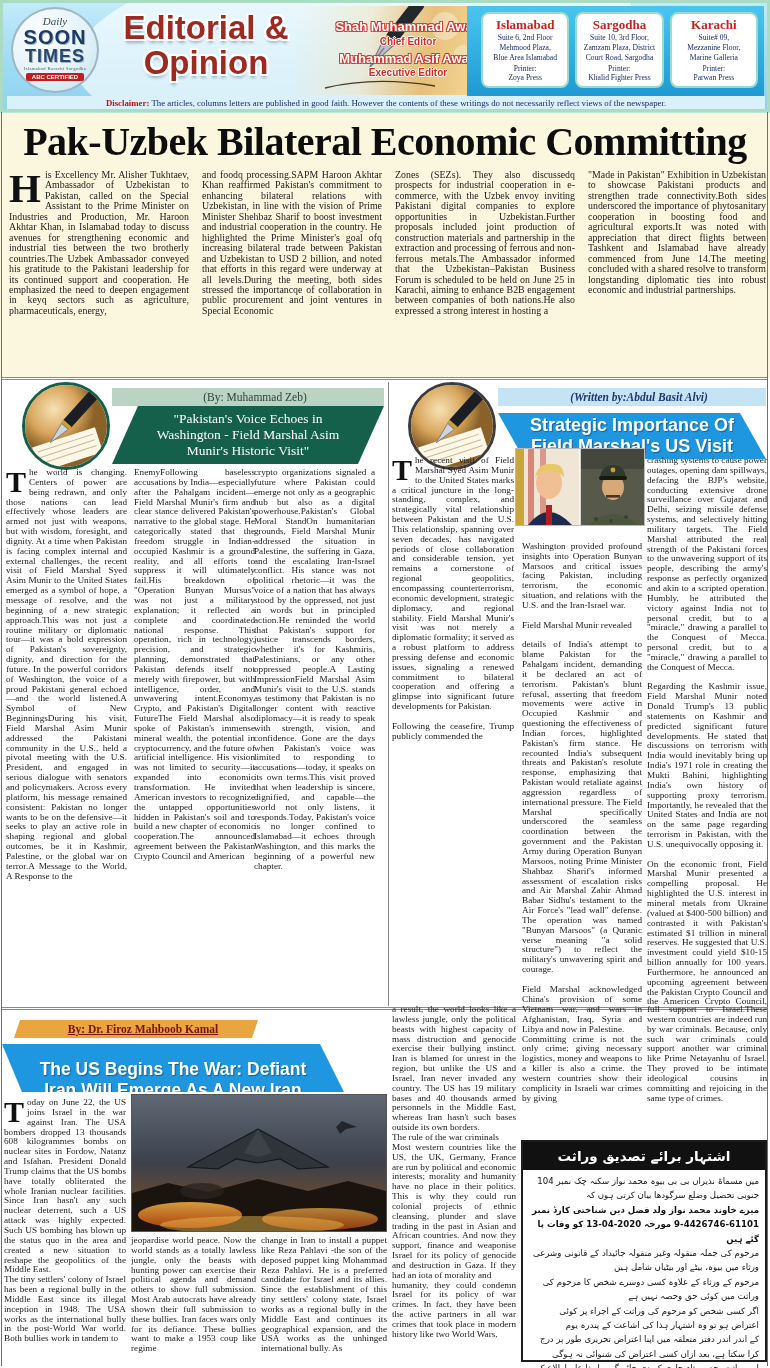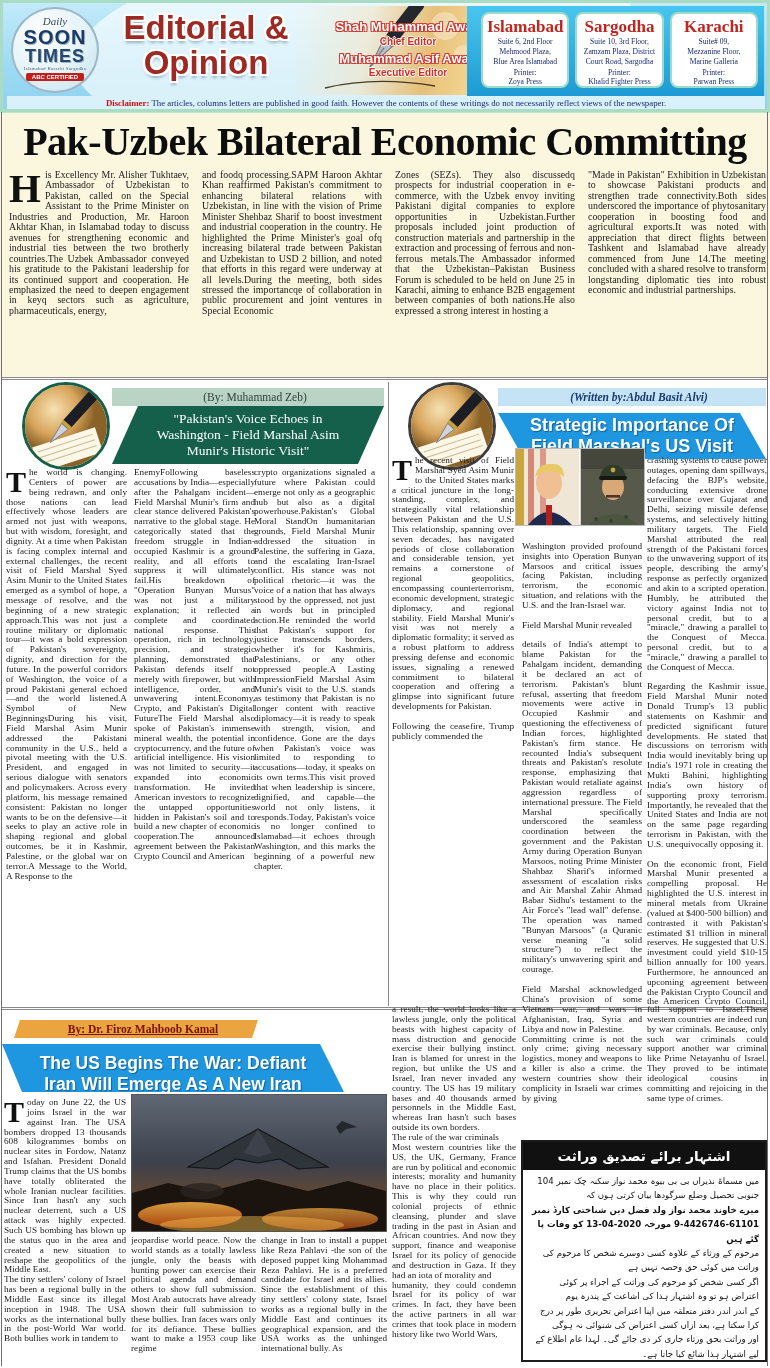--- a/index.html
+++ b/index.html
@@ -39,21 +39,21 @@
   .editors { left:330px; top:16px; width:150px; text-align:center; font-family:"Liberation Sans",sans-serif; }
   .ed-name { font-size:13px; font-weight:bold; color:#fff; line-height:1.2;
     text-shadow:-1px -1px 0 #cf3a30,1px -1px 0 #cf3a30,-1px 1px 0 #cf3a30,1px 1px 0 #cf3a30; }
   .ed-role { font-size:10px; font-weight:bold; color:#d92a1f; line-height:1.3;
     text-shadow:-1px 0 0 #fff,1px 0 0 #fff,0 1px 0 #fff,0 -1px 0 #fff; margin-bottom:3px; }
   .offices { right:3px; top:3px; width:297px; height:90px;
     background:linear-gradient(180deg,#49c6ef 0%,#1e9ad4 100%);
     display:flex; gap:6px; padding:6px 6px 8px 14px; }
   .office-box { flex:1; background:#fff; border:2px solid #9adbc9; border-radius:8px;
     text-align:center; padding:3px 2px; overflow:hidden; }
-  .office-city { font-size:17px; font-weight:bold; color:#c0251e; }
+  .office-city { font-size:13px; font-weight:bold; color:#c0251e; }
   .office-addr { font-size:7.6px; color:#1a2a70; line-height:1.3; white-space:pre-line; }
   .office-printer-label { font-size:7.6px; color:#1a2a70; margin-top:1px; }
   .office-printer { font-size:7.6px; color:#1a2a70; }
   .disclaimer { left:4px; top:93px; width:758px; height:15px; background:#d8f1fb;
     font-size:8.8px; color:#1a2a70; text-align:center; line-height:15px; }
   .disclaimer b { color:#cc0d0d; }
 
   
   .main-section { left:0; top:112px; width:770px; height:266px; background:#fbf7df; border-top:1px solid #bfe6d2; }
   .main-headline { left:0; top:118px; width:770px; text-align:center;
@@ -77,21 +77,21 @@
   .alvi-label { background:#c4e4f6; color:#1a3a6e; font-style:italic; font-weight:bold; }
   .banner { position:absolute; color:#fff; text-align:center; }
   .zeb-banner { background:#14604a; clip-path:polygon(26px 0,100% 0,calc(100% - 26px) 100%,0 100%);
     font-family:"Liberation Serif",serif; font-size:13.5px; line-height:15.8px; padding-top:5px; white-space:pre-line; }
   .alvi-banner { background:#1e96e0; clip-path:polygon(0 0,calc(100% - 26px) 0,100% 100%,26px 100%);
     font-family:"Liberation Sans",sans-serif; font-weight:bold; font-size:18px; line-height:21px; padding-top:2px;
     white-space:pre-line; text-shadow:1px 1px 1px rgba(0,0,0,.35); }
   .kamal-label { background:#eaa440; color:#7a1208; font-weight:bold; font-size:11.5px;
     clip-path:polygon(6px 0,100% 0,calc(100% - 6px) 100%,0 100%); }
   .kamal-banner { background:#1e96e0; clip-path:polygon(0 0,calc(100% - 24px) 0,100% 100%,20px 100%);
-    font-family:"Liberation Sans",sans-serif; font-weight:bold; font-size:17.5px; line-height:21px; padding-top:9px;
+    font-family:"Liberation Sans",sans-serif; font-weight:bold; font-size:17.5px; line-height:21px; padding-top:15px;
     white-space:pre-line; text-shadow:1px 1px 1px rgba(0,0,0,.35); }
 
   .mid-col { font-size:9.2px; line-height:9.85px; color:#1b1b1b; }
 
   .photo-frame { position:absolute; overflow:hidden; border:1px solid #bbb; }
 
   
   .urdu-box { left:521px; top:1140px; width:246px; height:222px; border:2px solid #1c1c1c; background:#fff; }
   .urdu-header { height:28px; background:#111; color:#fff; text-align:center;
     font-family:"DejaVu Sans",sans-serif; font-size:13.5px; line-height:28px; font-weight:bold; direction:rtl; }
@@ -360,19 +360,20 @@
 </div>
 <div class="abs col mid-col" style="left:647px;top:1005px;width:120px;height:132px;">
   <span>full support to Israel.These western countries are indeed run by war criminals. Because, only such war criminals could support another war criminal like Prime Netayanhu of Israel. They proved to be intimate ideological cousins in committing and rejoicing in the same type of crimes.</span>
 </div>
 
 <div class="abs urdu-box">
   <div class="urdu-header">اشتہار برائے تصدیق وراثت</div>
   <div class="urdu-body">
     <div>میں مسماۃ نذیراں بی بی بیوہ محمد نواز سکنہ چک نمبر 104 جنوبی تحصیل وضلع سرگودھا بیان کرتی ہوں کہ</div>
     <div class="urdu-bold">میرے خاوند محمد نواز ولد فضل دین شناختی کارڈ نمبر 61101-4426746-9 مورخہ 2020-04-13 کو وفات پا گئے ہیں</div>
+    <div>مرحوم کی جملہ منقولہ وغیر منقولہ جائیداد کے قانونی وشرعی ورثاء میں بیوہ، بیٹے اور بیٹیاں شامل ہیں</div>
     <div>مرحوم کے ورثاء کے علاوہ کسی دوسرے شخص کا مرحوم کی وراثت میں کوئی حق وحصہ نہیں ہے</div>
     <div>اگر کسی شخص کو مرحوم کی وراثت کے اجراء پر کوئی اعتراض ہو تو وہ اشتہار ہذا کی اشاعت کے پندرہ یوم</div>
     <div>کے اندر اندر دفتر متعلقہ میں اپنا اعتراض تحریری طور پر درج کرا سکتا ہے، بعد ازاں کسی اعتراض کی شنوائی نہ ہوگی</div>
     <div>اور وراثت بحق ورثاء جاری کر دی جائے گی۔ لہذا عام اطلاع کے لیے اشتہار ہذا شائع کیا جاتا ہے۔</div>
   </div>
 
 </div>
 
 </body></html>

